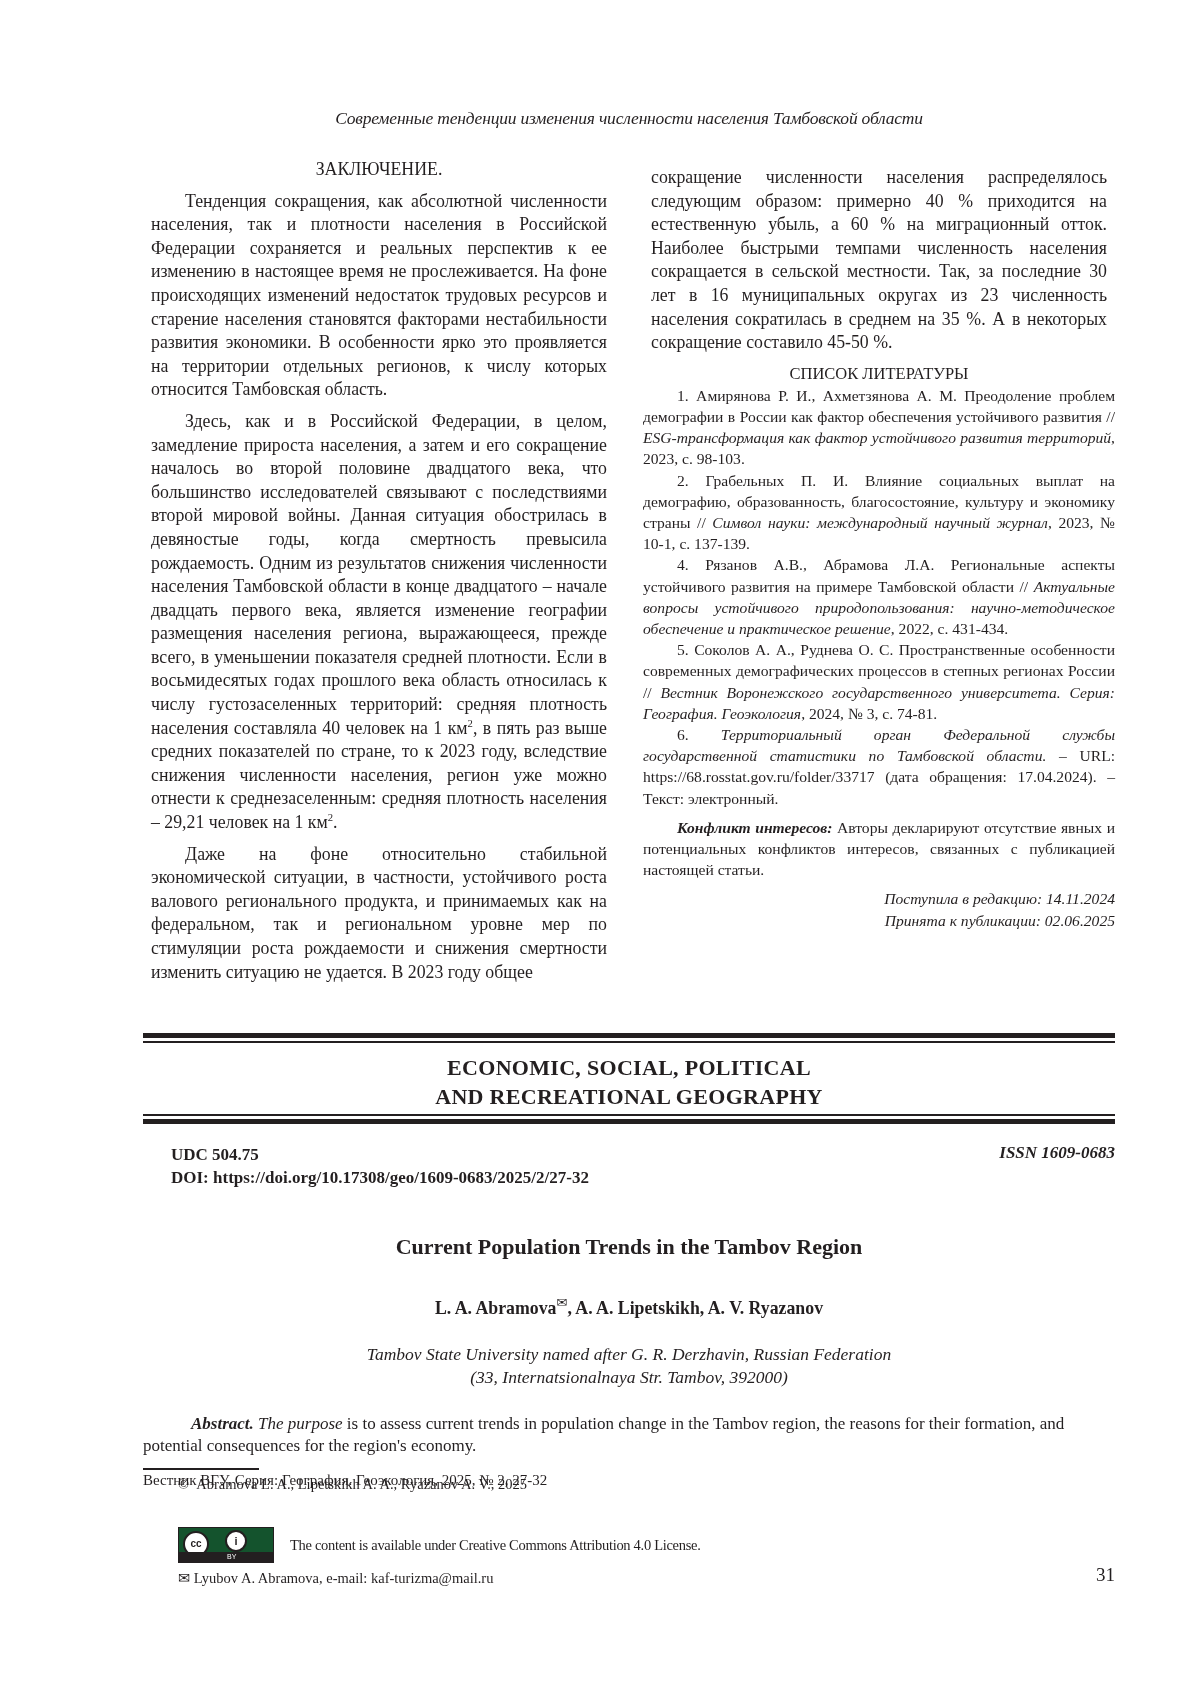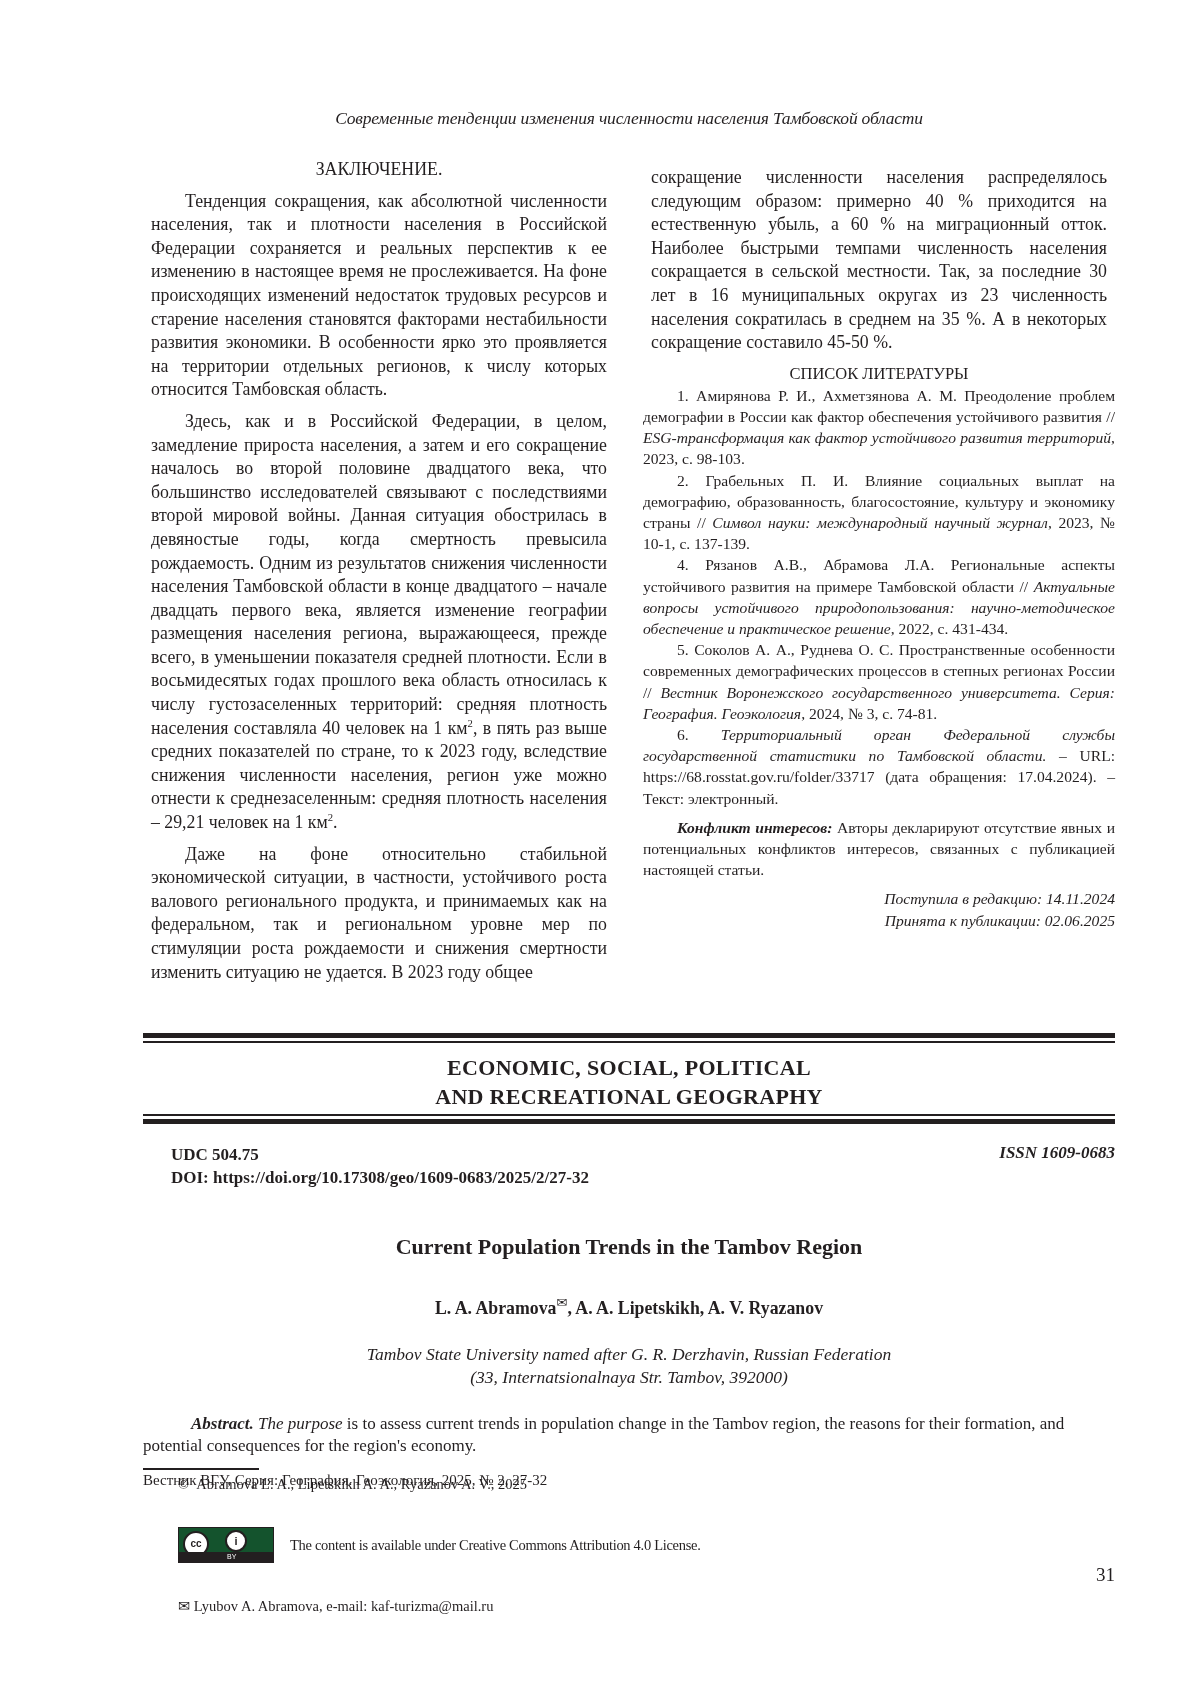--- a/index.html
+++ b/index.html
@@ -111,21 +111,21 @@
 
 <div class="abs abstract" style="top:1413px;">
   <div class="ind2"><span class="lead">Abstract.</span> <span class="it">The purpose</span><span> is to assess current trends in population change in the Tambov region, the reasons for their formation, and potential consequences for the region's economy.</span></div>
 </div>
 
 <div class="abs fn-rule"></div>
 
 <div class="abs fn" style="top:1474px;">
   <span>©</span>&nbsp;&nbsp;<span>Abramova L. A., Lipetskikh A. A., Ryazanov A. V., 2025</span>
 </div>
-<div class="abs fn" style="top:1568px;margin-top:28px;">
+<div class="abs fn" style="top:1568px;">
   <span>✉</span> <span>Lyubov A. Abramova, e-mail: kaf-turizma@mail.ru</span>
 </div>
 
 <div class="abs cc-badge">
   <div class="cc">cc</div>
   <div class="person">i</div>
   <div class="bar"></div>
   <div class="by">BY</div>
 </div>
 <div class="abs license">The content is available under Creative Commons Attribution 4.0 License.</div>

